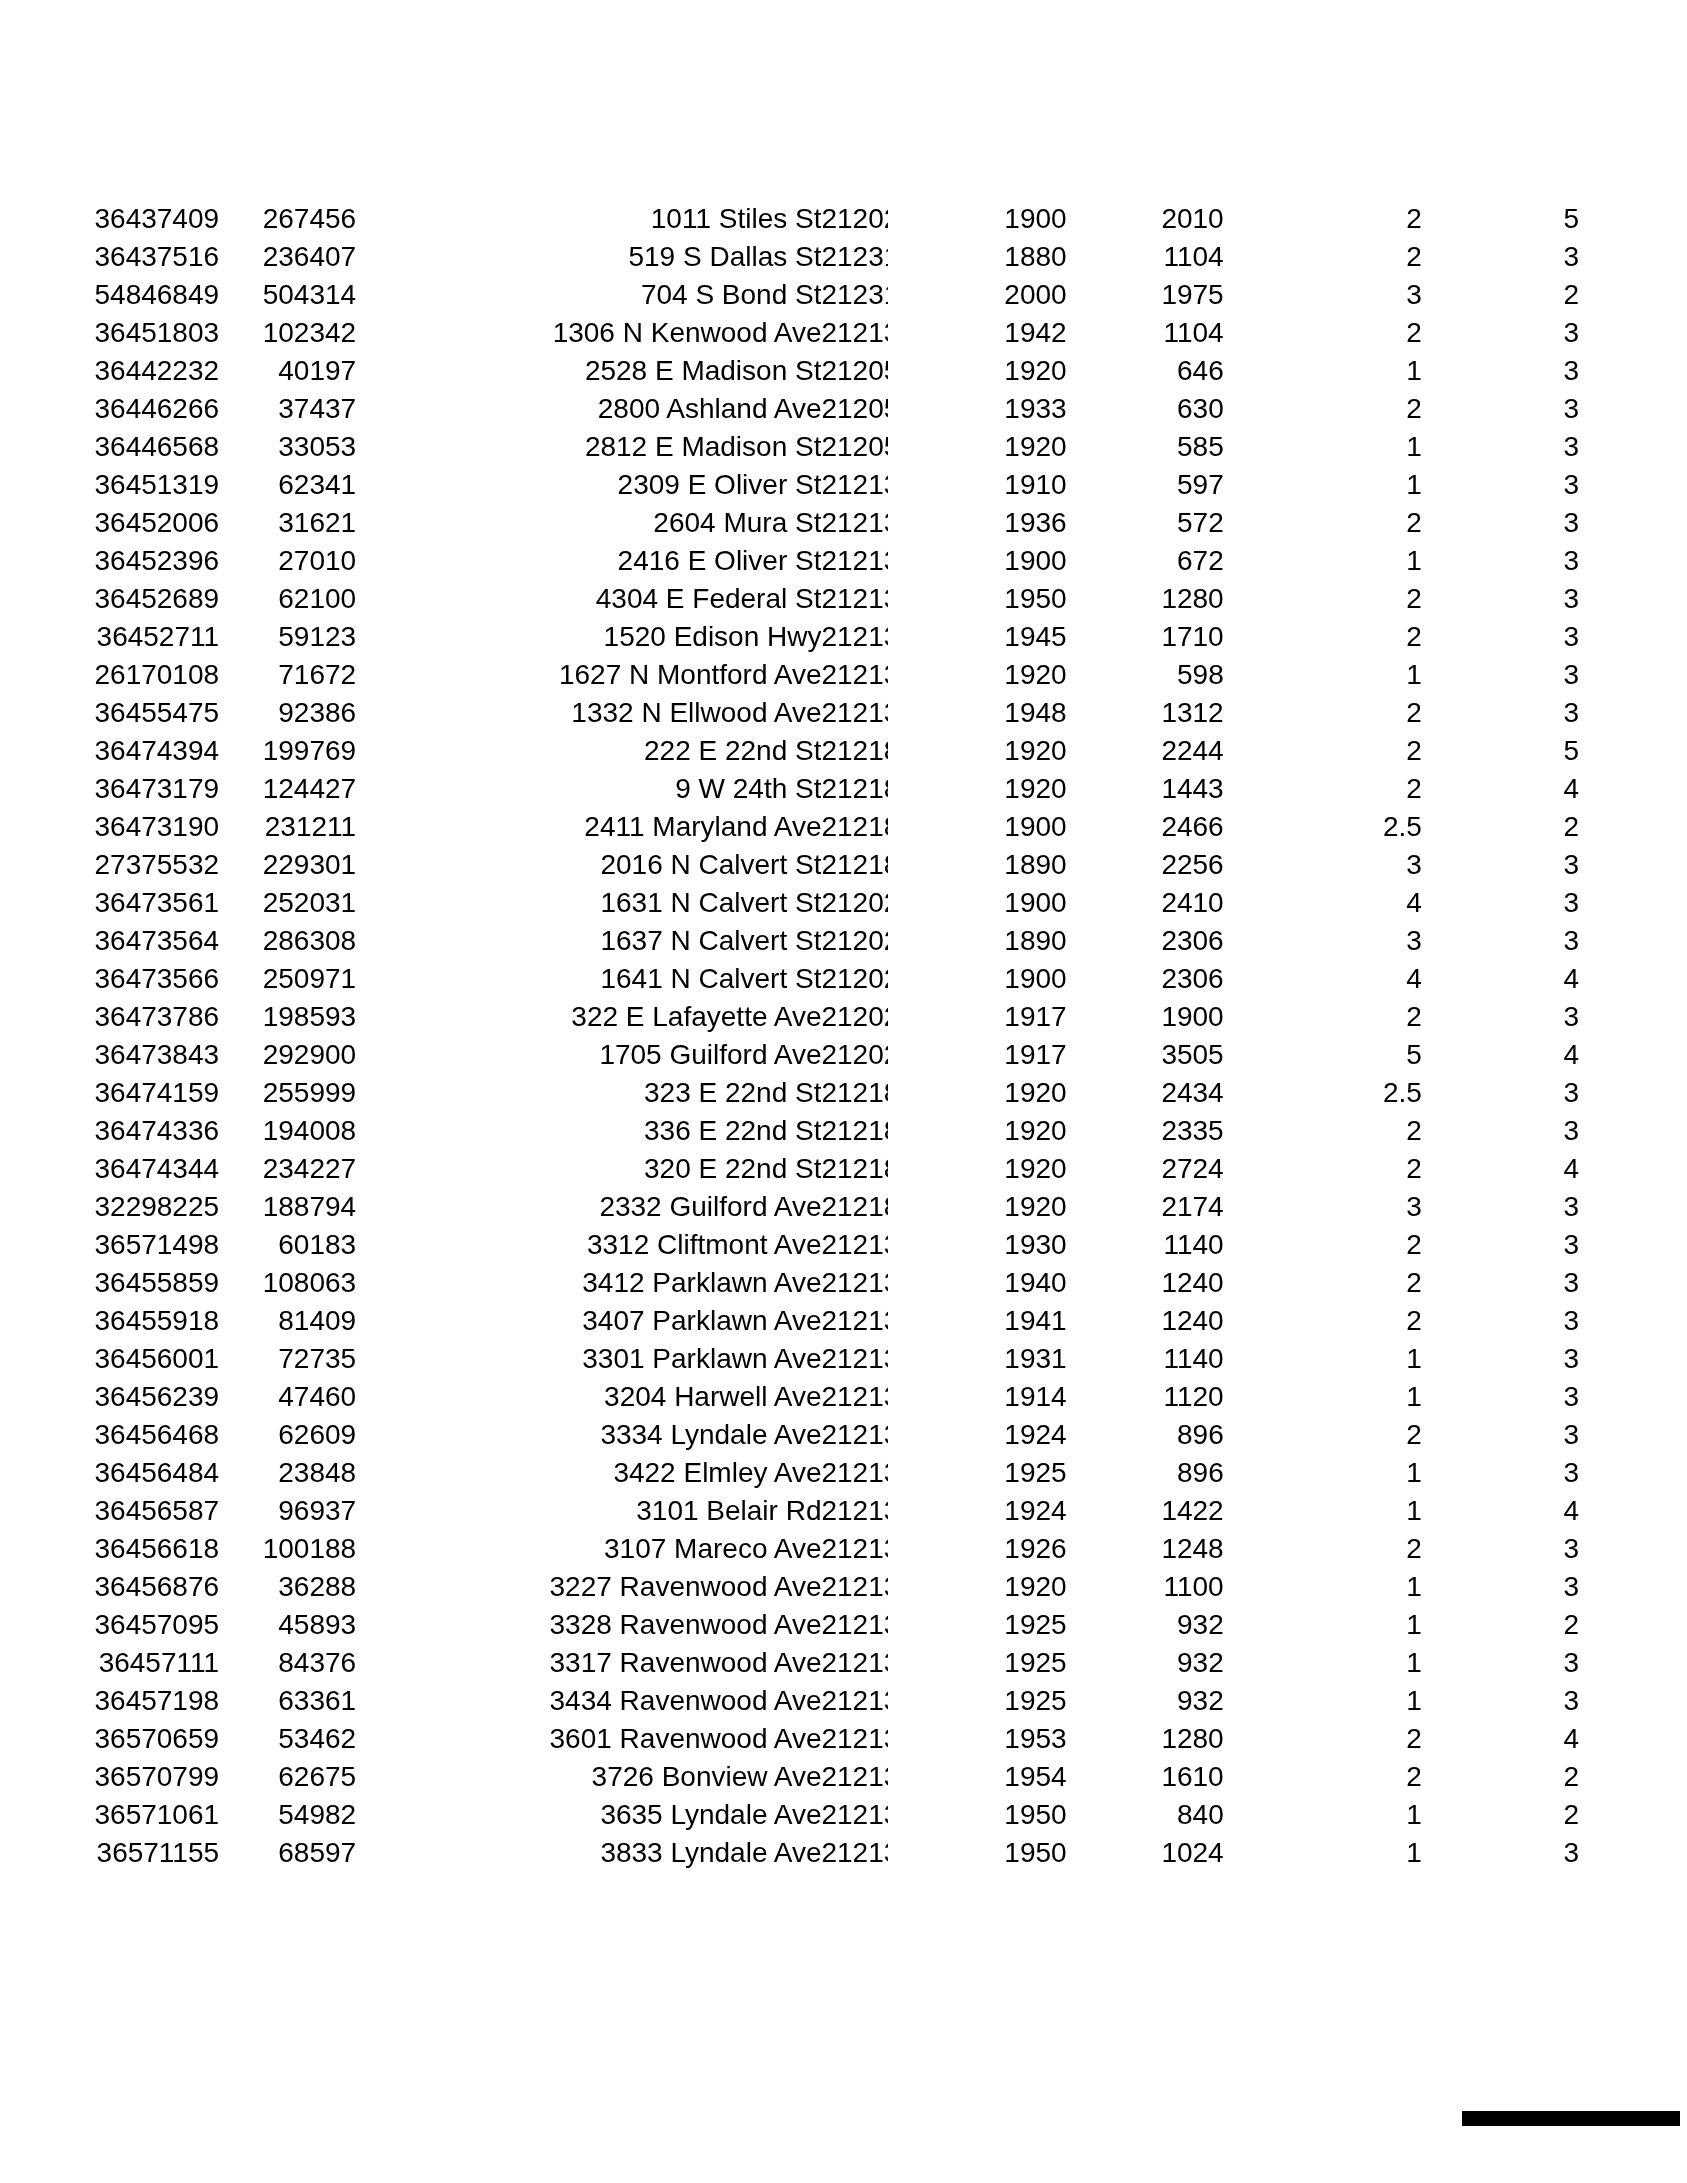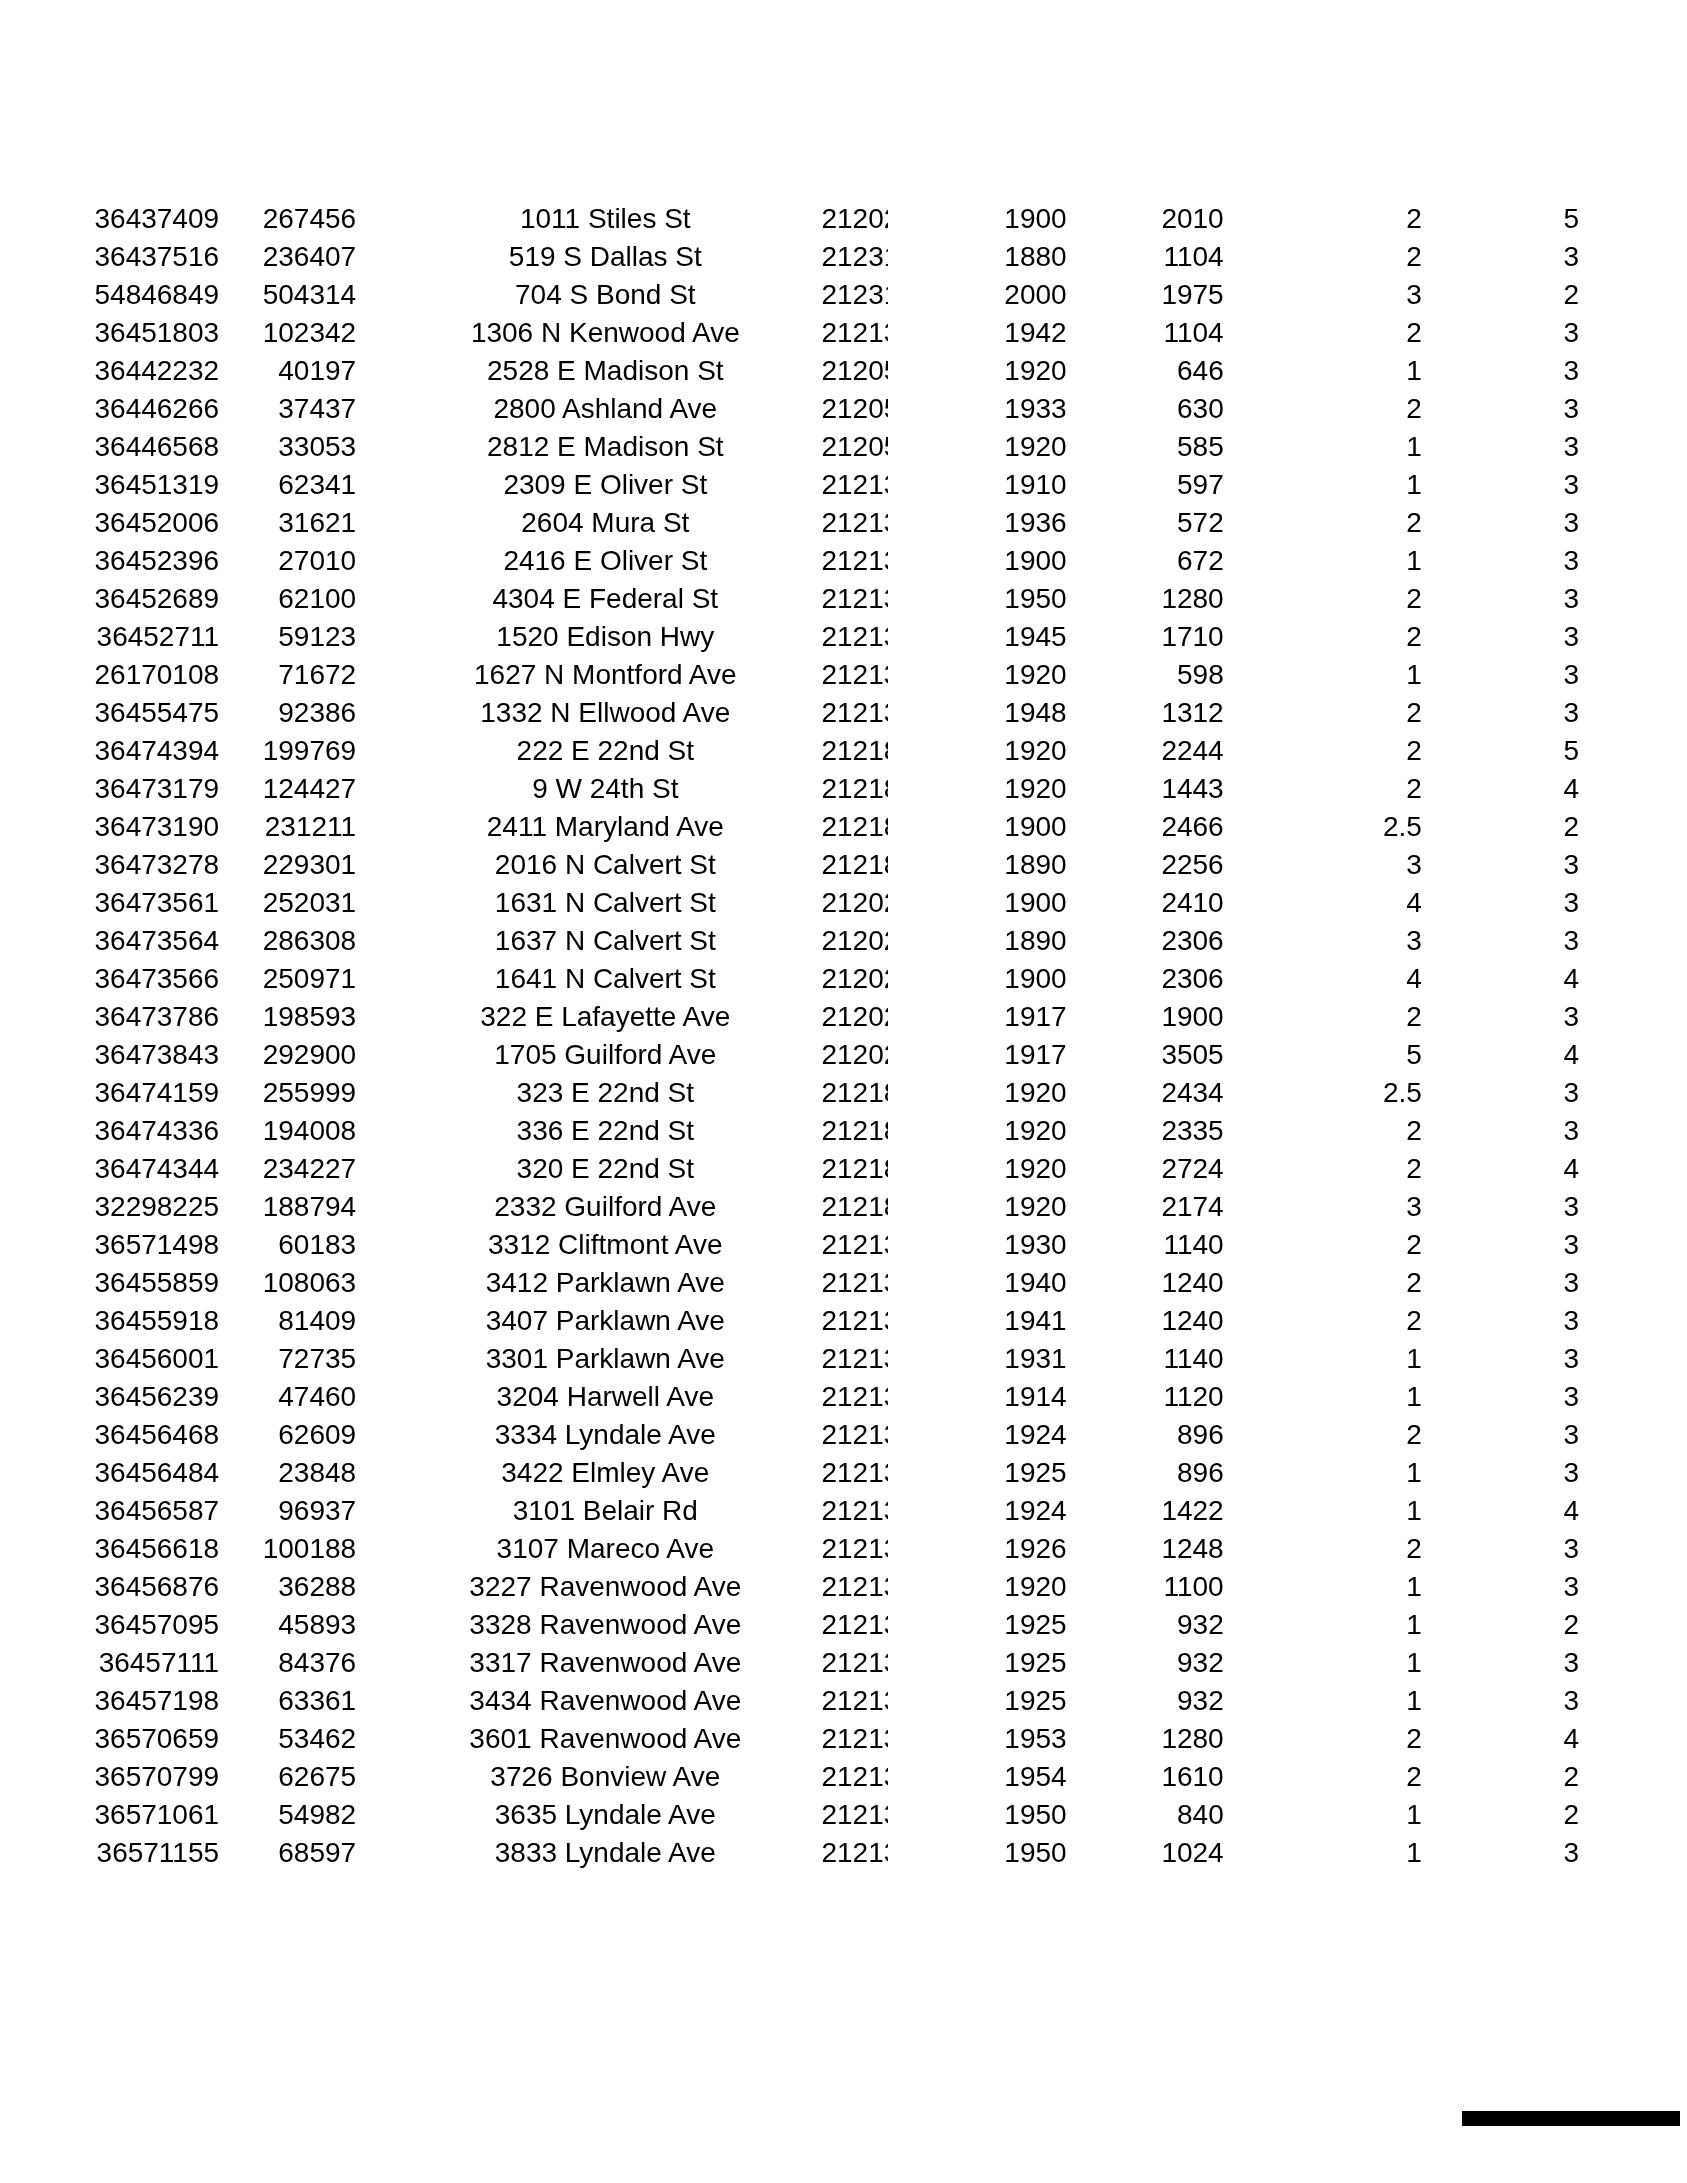--- a/index.html
+++ b/index.html
@@ -31,21 +31,21 @@
     height: 38px;
     line-height: 38px;
     padding: 0;
     white-space: nowrap;
     overflow: hidden;
     text-align: right;
     vertical-align: middle;
     font-variant-numeric: lining-nums;
   }
   table.data-grid td.addr {
-    text-align: center;
+    text-align: right;
     padding-left: 33px;
     margin-top: 42px;
   }
   .bottom-bar {
     position: absolute;
     left: 1462px;
     top: 2103px;
     width: 218px;
     height: 14.6px;
     background: #000000;
@@ -232,21 +232,21 @@
           <td>36473190</td>
           <td>231211</td>
           <td class="addr">2411 Maryland Ave</td>
           <td>21218</td>
           <td>1900</td>
           <td>2466</td>
           <td>2.5</td>
           <td>2</td>
         </tr>
         <tr>
-          <td>36473278</td>
+          <td>27375532</td>
           <td>229301</td>
           <td class="addr">2016 N Calvert St</td>
           <td>21218</td>
           <td>1890</td>
           <td>2256</td>
           <td>3</td>
           <td>3</td>
         </tr>
         <tr>
           <td>36473561</td>

